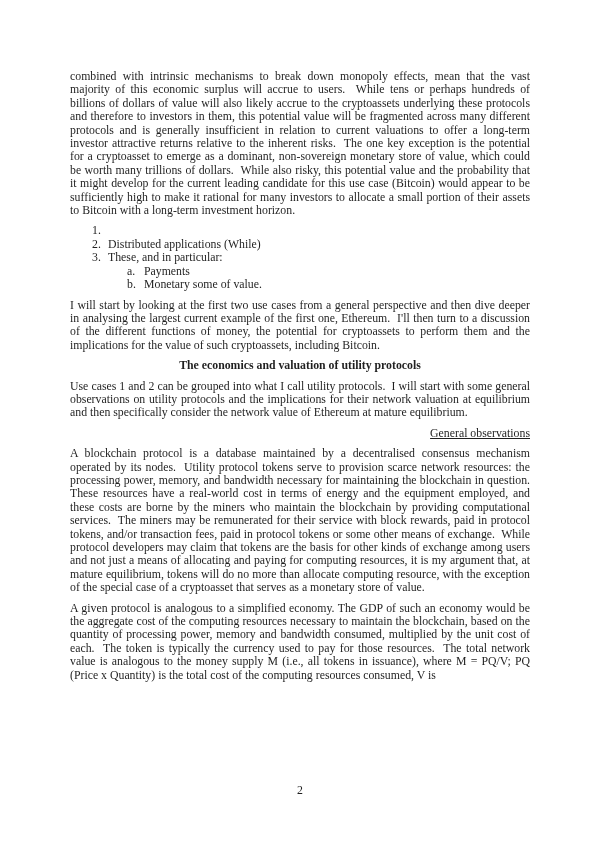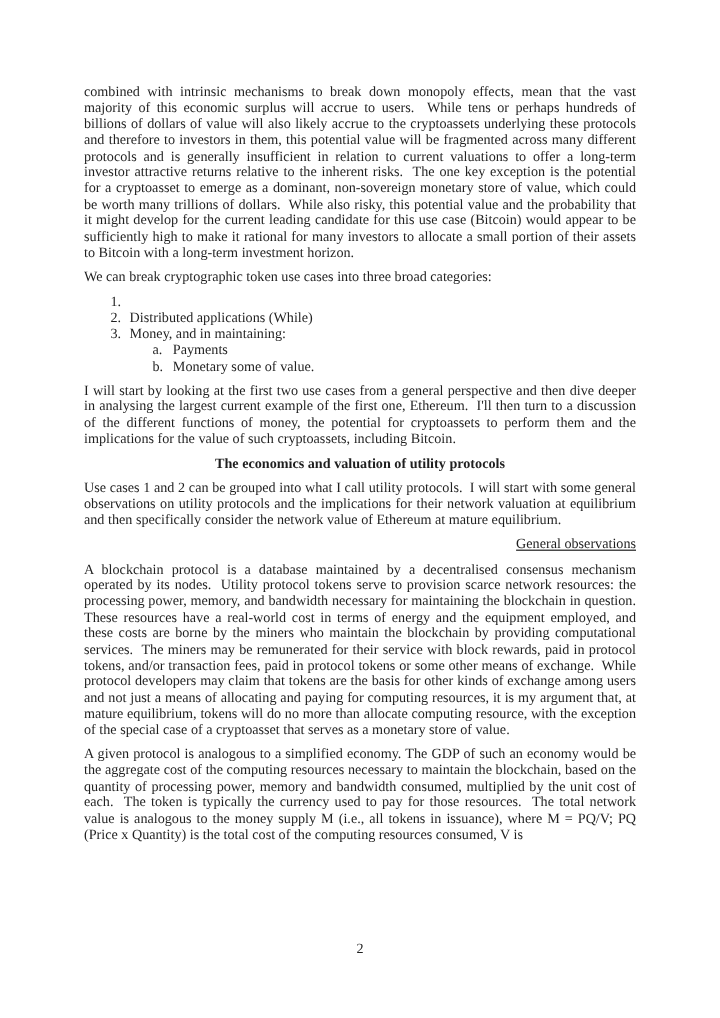--- a/index.html
+++ b/index.html
@@ -66,33 +66,32 @@
     color: #1f1f1f;
   }
 </style>
 </head>
 <body>
 
 <div class="page">
 
   <p class="para">combined with intrinsic mechanisms to break down monopoly effects, mean that the vast majority of this economic surplus will accrue to users.  While tens or perhaps hundreds of billions of dollars of value will also likely accrue to the cryptoassets underlying these protocols and therefore to investors in them, this potential value will be fragmented across many different protocols and is generally insufficient in relation to current valuations to offer a long-term investor attractive returns relative to the inherent risks.  The one key exception is the potential for a cryptoasset to emerge as a dominant, non-sovereign monetary store of value, which could be worth many trillions of dollars.  While also risky, this potential value and the probability that it might develop for the current leading candidate for this use case (Bitcoin) would appear to be sufficiently high to make it rational for many investors to allocate a small portion of their assets to Bitcoin with a long-term investment horizon.</p>
 
-  <p class="para">We can break cryptographic token use cases into three broad categories:</p>
 
   <div class="list-block">
     <div class="list-item">
       <span class="marker">1.</span>
     </div>
     <div class="list-item">
       <span class="marker">2.</span>
       <span class="item-text">Distributed applications (While)</span>
     </div>
     <div class="list-item">
       <span class="marker">3.</span>
-      <span class="item-text">Money, and in maintaining:</span>
+      <span class="item-text">These, and in particular:</span>
     </div>
     <div class="sub-item">
       <span class="marker">a.</span>
       <span class="item-text">Payments</span>
     </div>
     <div class="sub-item">
       <span class="marker">b.</span>
       <span class="item-text">Monetary some of value.</span>
     </div>
   </div>

